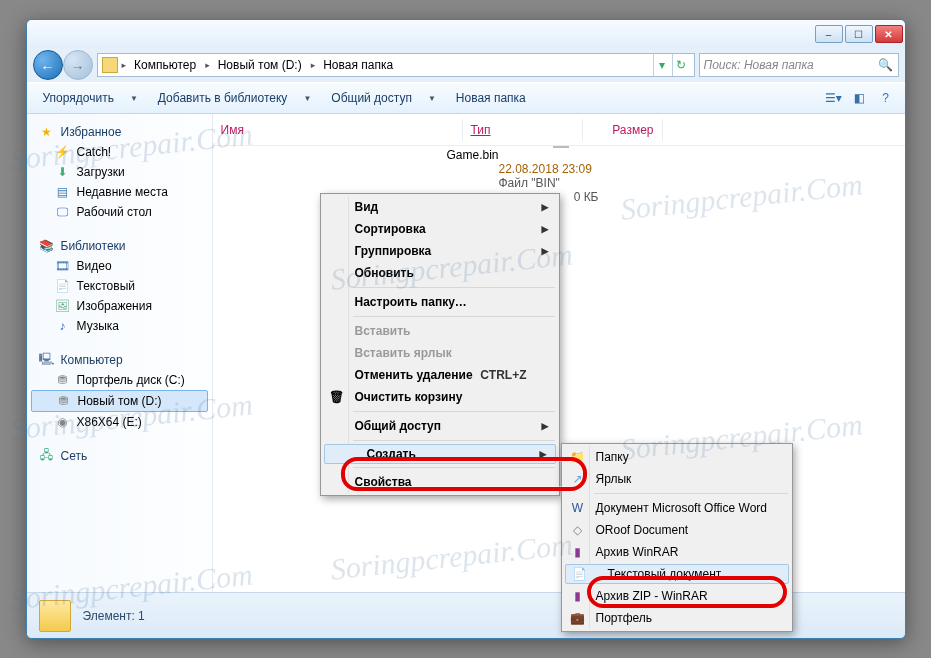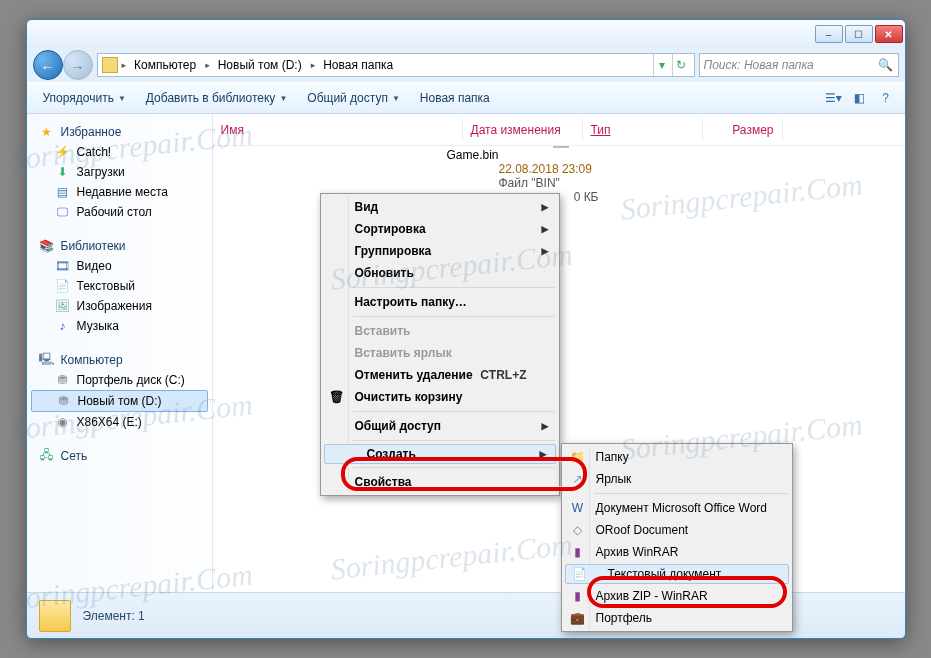--- a/index.html
+++ b/index.html
@@ -21,21 +21,21 @@
 .crumb-icon { width:16px; height:16px; background:#f6d87a; border:1px solid #c9a93a;}
 .crumb { padding: 0 4px; border-right: 1px solid transparent; color: #000; }
 .crumb-sep { color:#555; font-size:9px; padding:0 2px;}
 .crumb-drop { margin-left:auto; display:flex; gap:1px;}
 .crumb-drop span{ width:18px; height:22px; border-left:1px solid #bcd1e4; display:flex; align-items:center; justify-content:center; color:#3a6; }
 .searchbox { width: 200px; height: 24px; background: #fff; border: 1px solid #a3bdd6; display: flex; align-items: center; padding: 0 4px; color: #888; font-style: italic; }
 .searchbox .sicon { margin-left:auto; color:#5b89b4; font-style:normal;}
 
 
 .toolbar { height: 32px; background: linear-gradient(#f7fcff, #e4f1fd); border-top:1px solid #fff; border-bottom:1px solid #c7d8ea; display:flex; align-items:center; padding:0 8px; gap:4px;}
-.tbtn { padding:4px 8px; color:#1a3e66; display:flex; align-items:center; gap:4px;}
+.tbtn { padding:4px 8px; color:#1a3e66; display:flex; align-items:center; gap:16px;}
 .tbtn .dd { font-size:8px; color:#456;}
 .tspacer{flex:1;}
 .ticon{ width:22px; height:22px; display:flex; align-items:center; justify-content:center; color:#3a6fa6;}
 
 
 .body { flex:1; display:flex; background:#fff; }
 .sidebar { width:186px; border-right:1px solid #e2e9f1; padding:8px 0; background:linear-gradient(90deg,#f6fafe,#fdfeff); overflow:hidden;}
 .sidegroup { margin-bottom:14px;}
 .sidehead { display:flex; align-items:center; gap:6px; padding:2px 12px; color:#1a3e66;}
 .sideitem { display:flex; align-items:center; gap:6px; padding:2px 12px 2px 28px; color:#000;}
@@ -206,21 +206,20 @@
         <div class="sidehead">
             <span class="si-ico net">🖧</span>
             <span>Сеть</span>
           </div>
       </div>
     </div>
 
     <div class="content">
       <div class="cols">
         <div class="col name">Имя</div>
-        <div class="col date">Дата изменения</div>
         <div class="col type">Тип</div>
         <div class="col size">Размер</div>
       </div>
       <div class="filerow">
         <span class="fi"></span>
         <span class="fname">Game.bin</span>
         <span class="fdate">22.08.2018 23:09</span>
         <span class="ftype">Файл "BIN"</span>
         <span class="fsize">0 КБ</span>
       </div>

